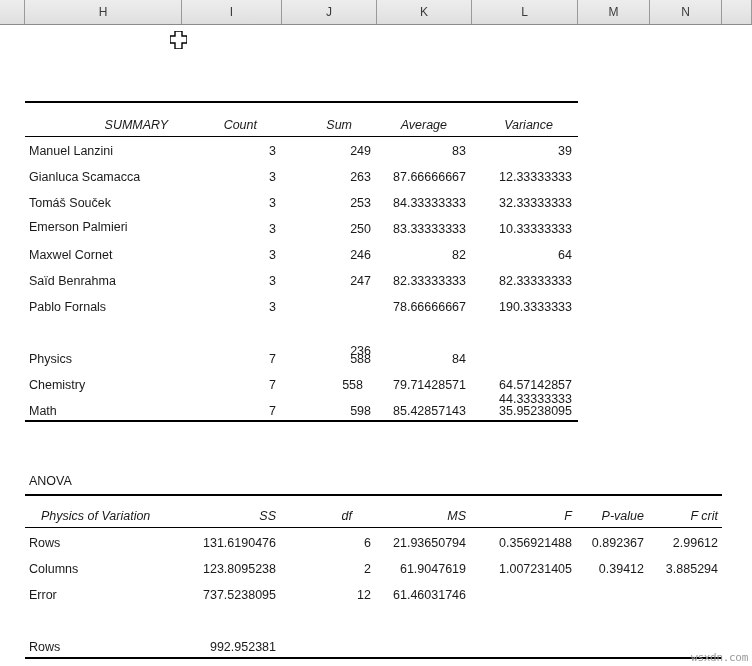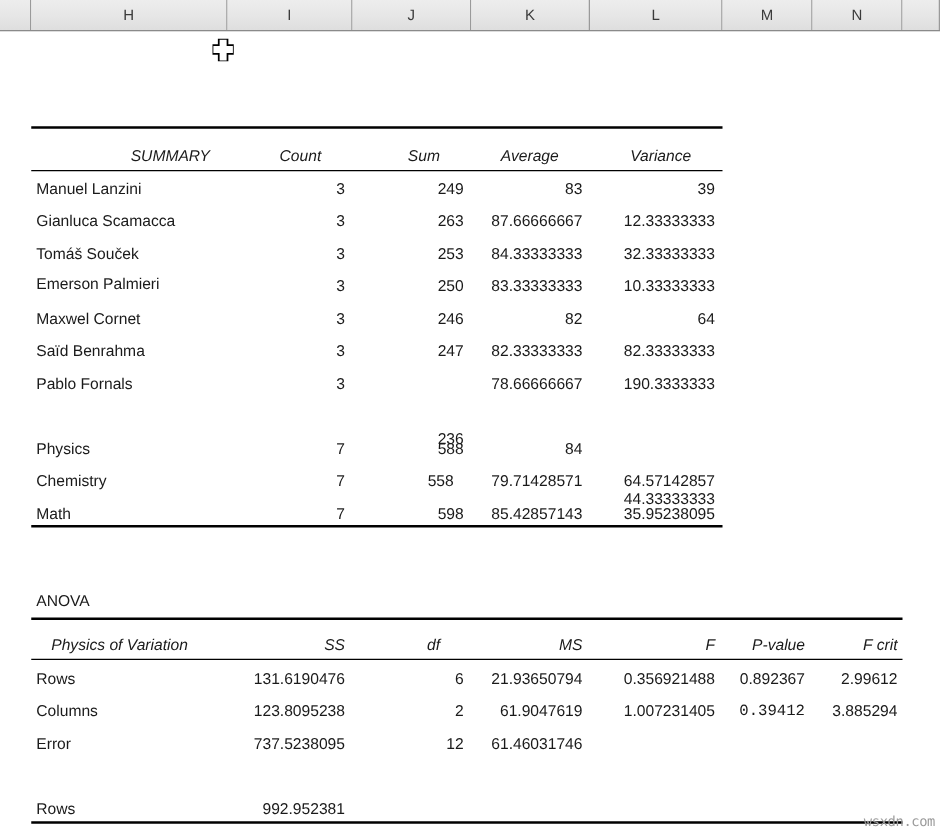--- a/index.html
+++ b/index.html
@@ -199,21 +199,21 @@
     <div class="cell num" style="left:352px; top:511px; width:114px;">21.93650794</div>
     <div class="cell num" style="left:447px; top:511px; width:125px;">0.356921488</div>
     <div class="cell num" style="left:572px; top:511px; width:72px;">0.892367</div>
     <div class="cell num" style="left:644px; top:511px; width:74px;">2.99612</div>
 
     <div class="cell txt" style="left:29px; top:537px;">Columns</div>
     <div class="cell num" style="left:146px; top:537px; width:130px;">123.8095238</div>
     <div class="cell num" style="left:257px; top:537px; width:114px;">2</div>
     <div class="cell num" style="left:352px; top:537px; width:114px;">61.9047619</div>
     <div class="cell num" style="left:447px; top:537px; width:125px;">1.007231405</div>
-    <div class="cell num" style="left:572px; top:537px; width:72px;font-family:Liberation Mono, monospace;">0.39412</div>
+    <div class="cell num" style="left:572px; top:537px; width:72px;">0.39412</div>
     <div class="cell num" style="left:644px; top:537px; width:74px;">3.885294</div>
 
     <div class="cell txt" style="left:29px; top:563px;">Error</div>
     <div class="cell num" style="left:146px; top:563px; width:130px;">737.5238095</div>
     <div class="cell num" style="left:257px; top:563px; width:114px;">12</div>
     <div class="cell num" style="left:352px; top:563px; width:114px;">61.46031746</div>
 
     <div class="cell txt" style="left:29px; top:615px;">Rows</div>
     <div class="cell num" style="left:146px; top:615px; width:130px;">992.952381</div>
     <div class="cell num" style="left:257px; top:615px; width:114px;margin-top:38px;">20</div>

